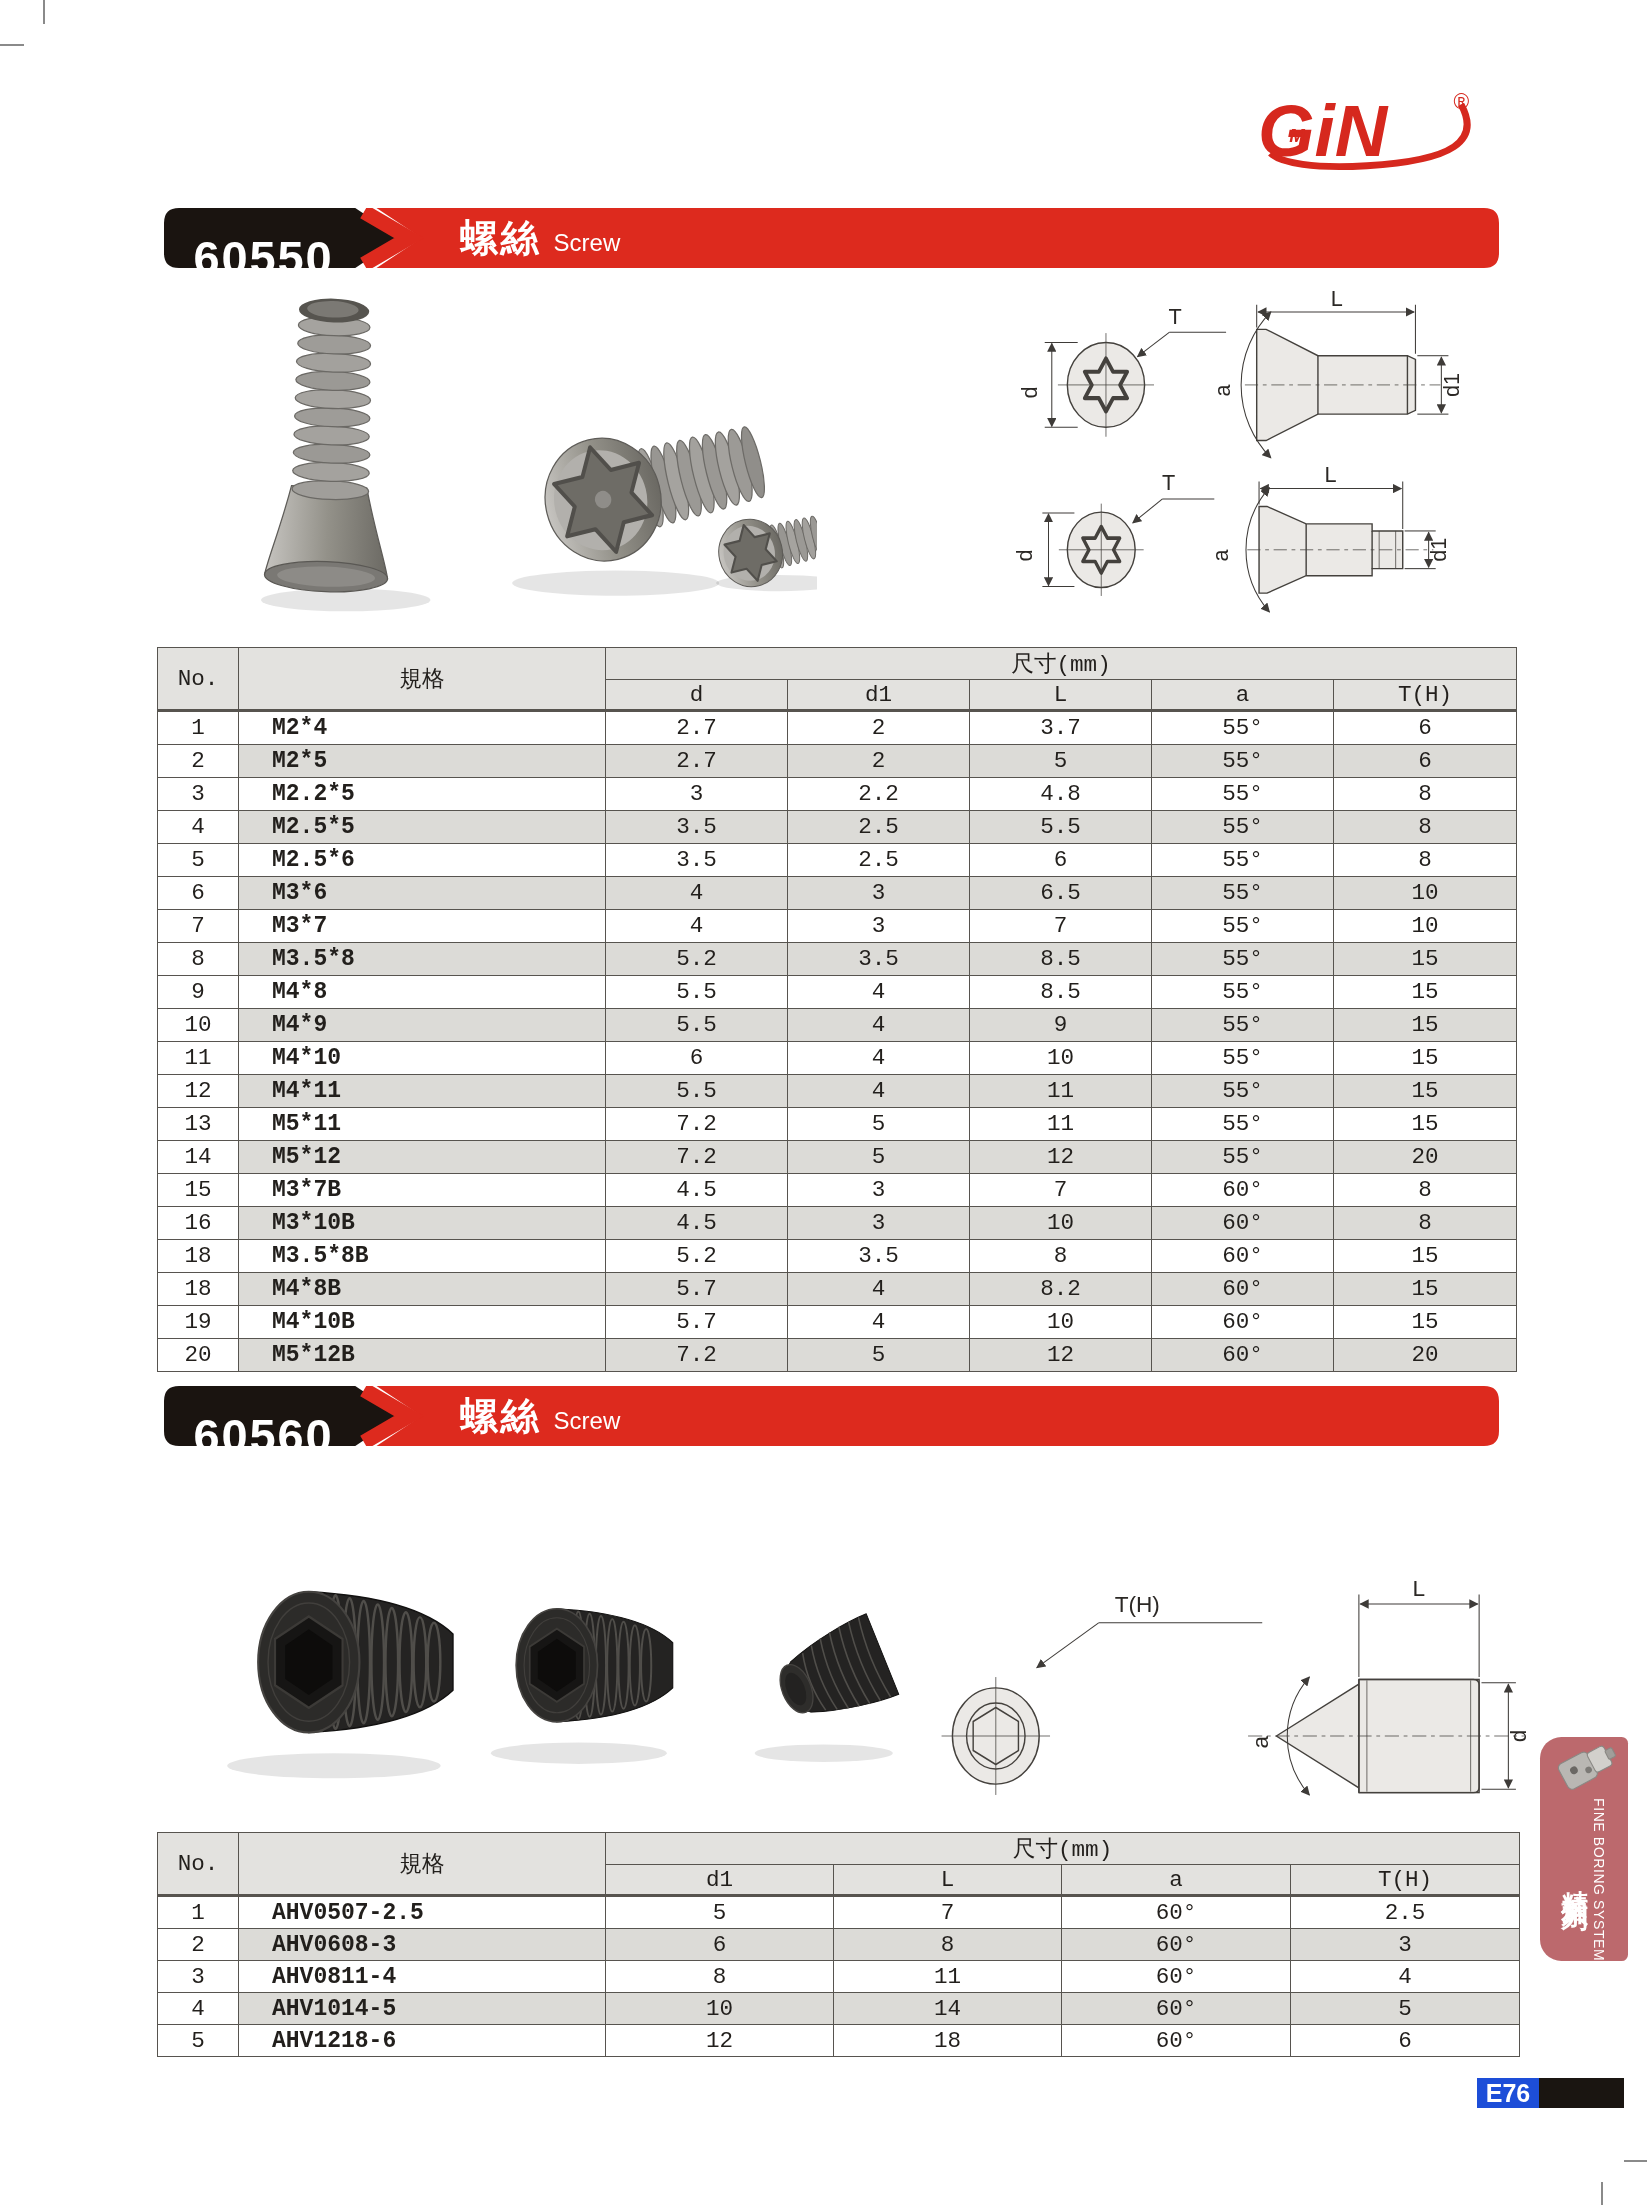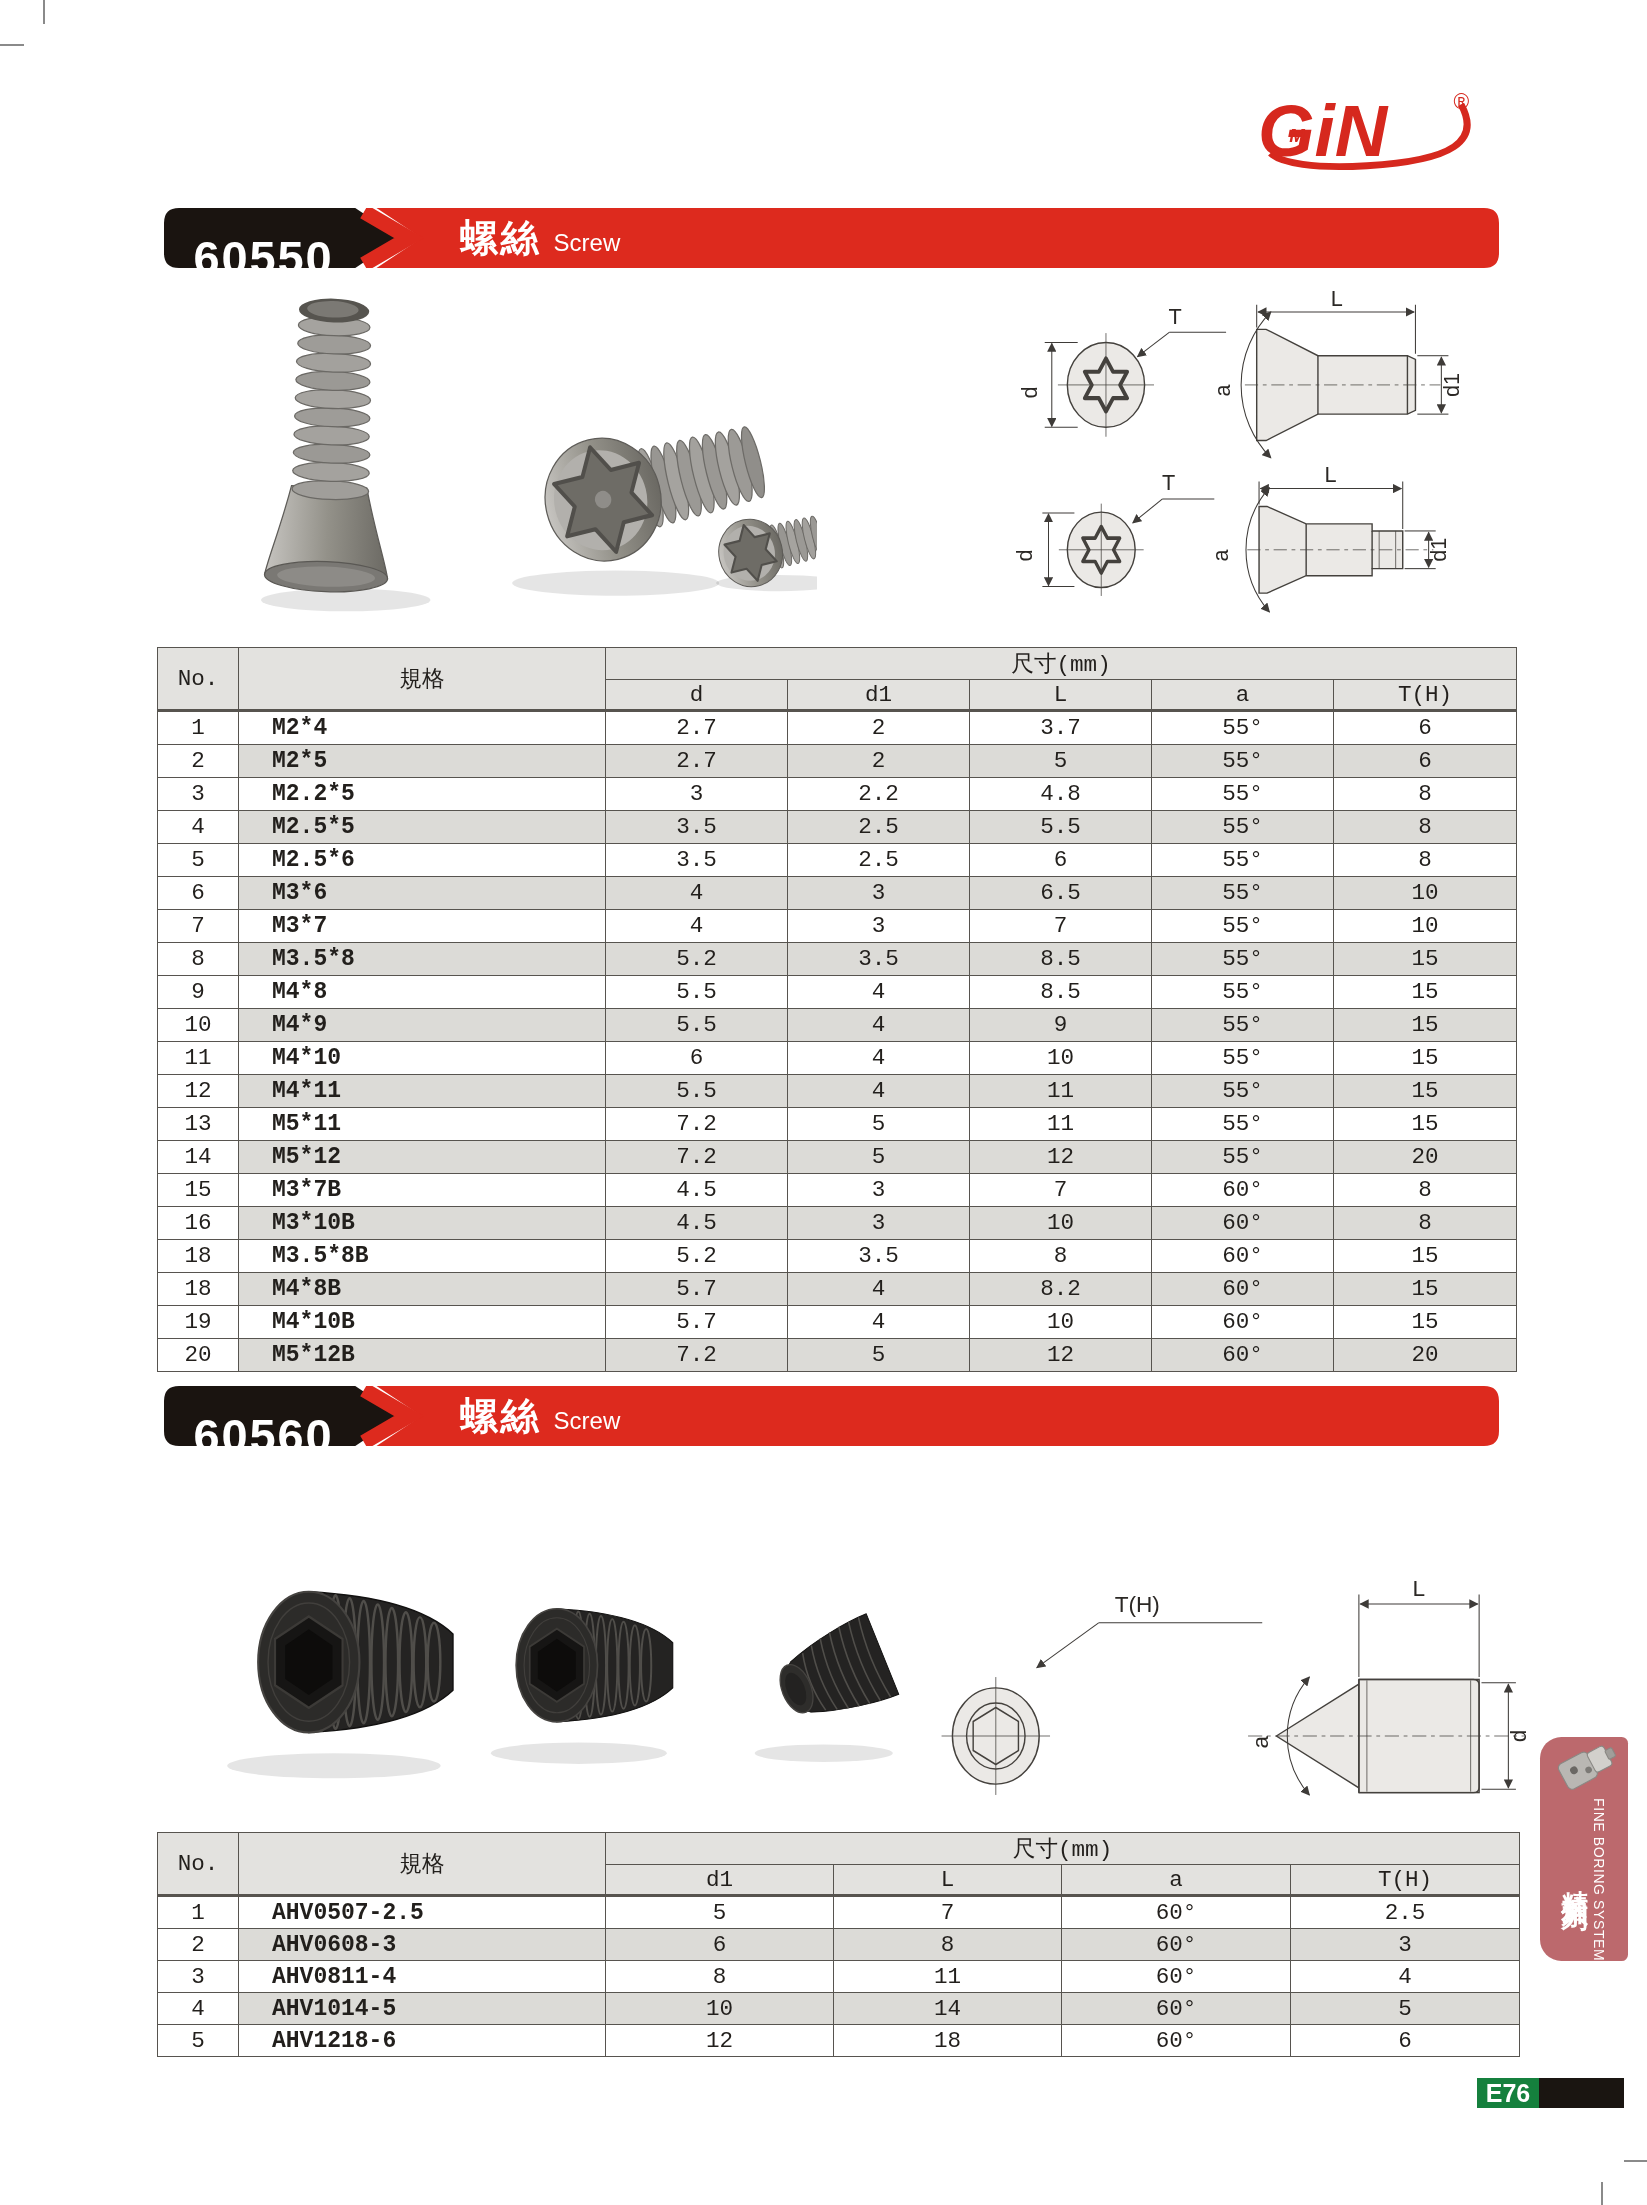--- a/index.html
+++ b/index.html
@@ -49,21 +49,21 @@
   }
   .side-tab .tab-text{display:flex;flex-direction:row;align-items:center;justify-content:center;margin-top:3.8px;}
   .side-tab .zh-v{
     writing-mode:vertical-rl;color:#fff;font-size:26.4px;font-weight:700;letter-spacing:5px;line-height:1;
   }
   .side-tab .en-v{
     writing-mode:vertical-rl;color:#fff;font-size:14px;font-weight:400;letter-spacing:0.6px;margin-left:2.5px;line-height:1.1;
   }
   
   .page-badge{position:absolute;left:1477px;top:2078px;height:30px;display:flex;}
-  .page-badge .red{width:62px;height:30px;background:#15803d;color:#fff;font-size:25px;font-weight:700;
+  .page-badge .red{width:62px;height:30px;background:#1d4ed8;color:#fff;font-size:25px;font-weight:700;
     text-align:center;line-height:30px;}
   .page-badge .black{width:85px;height:30px;background:#1a1511;}
   svg{display:block;}
   .abs{position:absolute;}
 </style>
 </head>
 <body>
 
 <div class="page">
 

